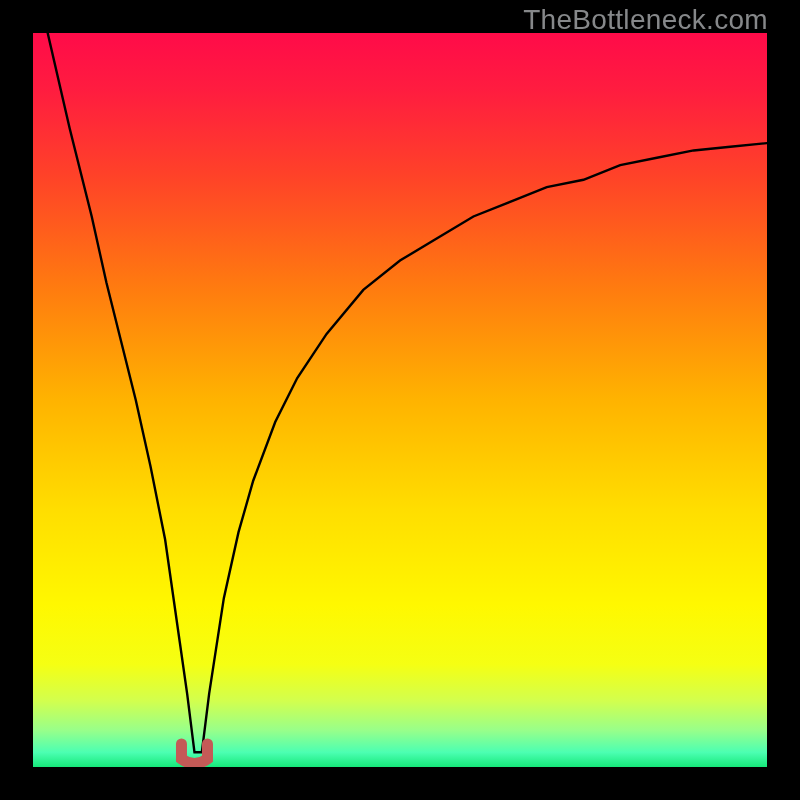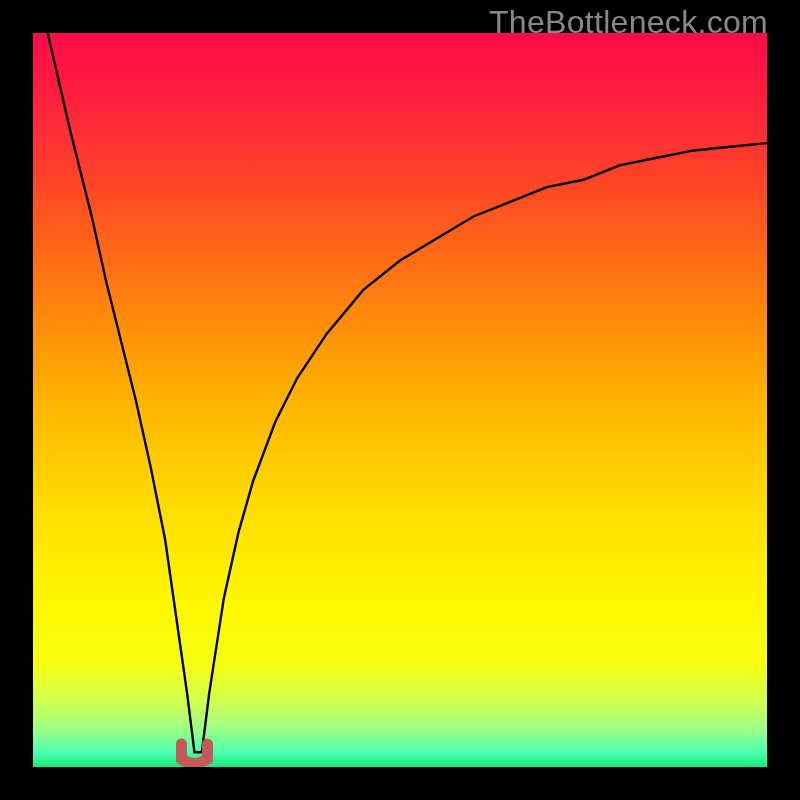--- a/index.html
+++ b/index.html
@@ -30,21 +30,21 @@
     left: 0;
     top: 0;
     width: 734px;
     height: 734px;
   }
   .watermark {
     position: absolute;
     top: 4px;
     right: 32px;
     font-family: Arial, Helvetica, sans-serif;
-    font-size: 32px;
+    font-size: 28px;
     color: #86888a;
     letter-spacing: 0.3px;
   }
 </style>
 </head>
 <body>
 
 <div class="watermark">TheBottleneck.com</div>
 
 <div class="frame">

